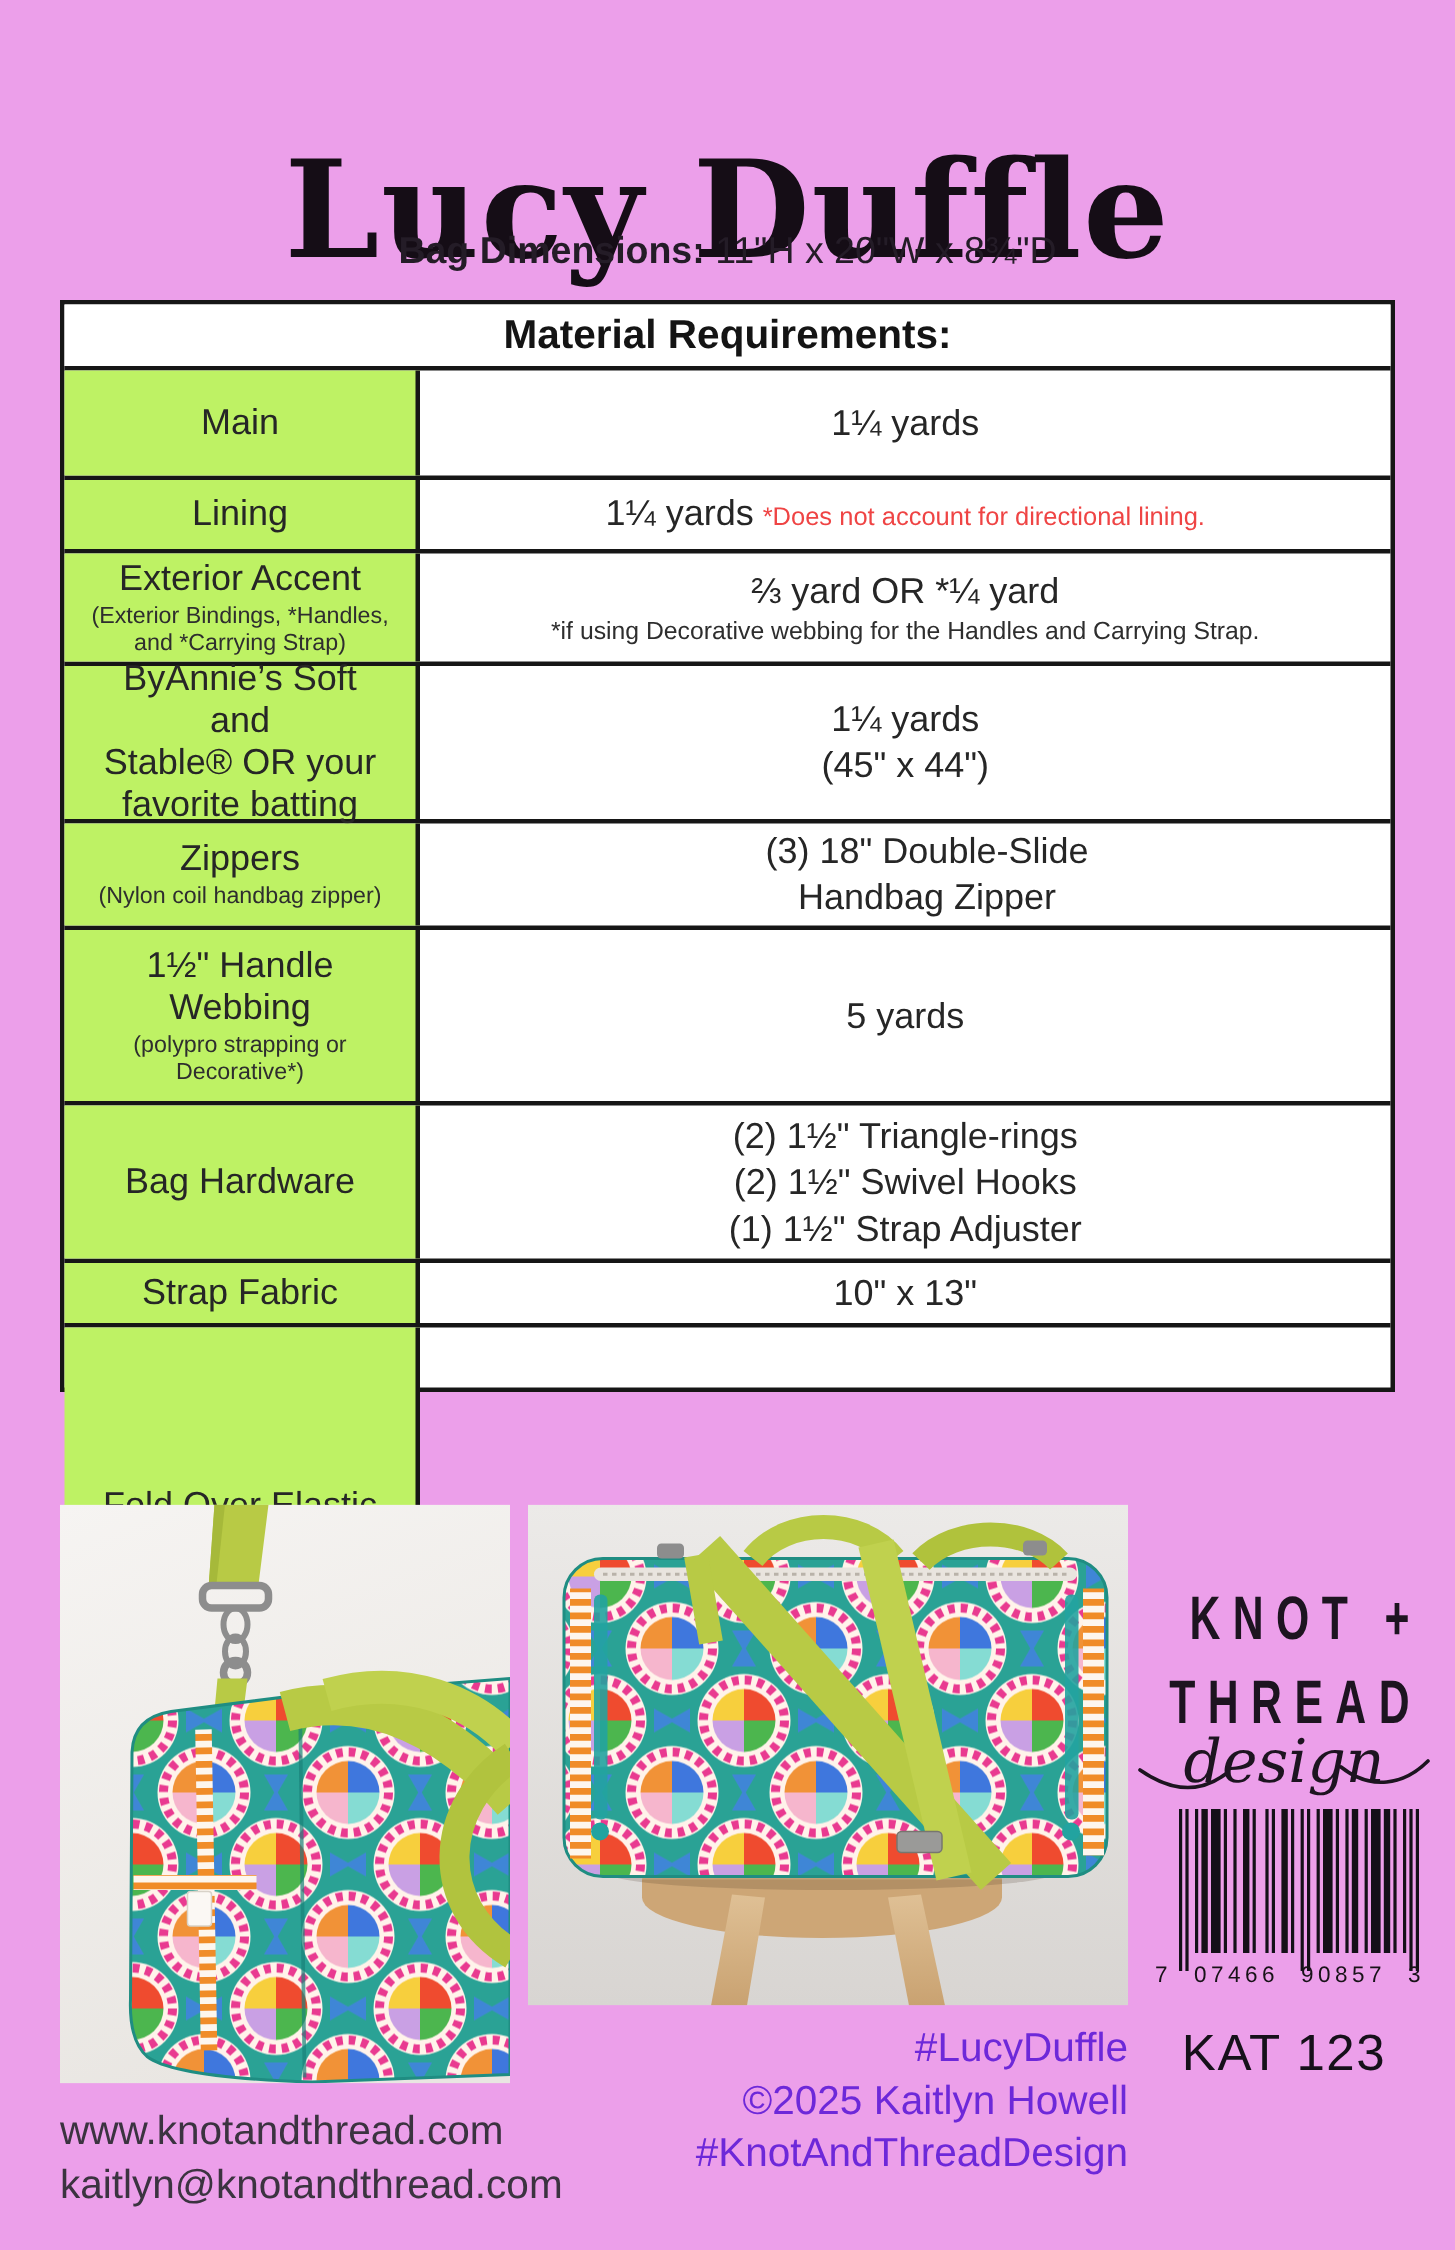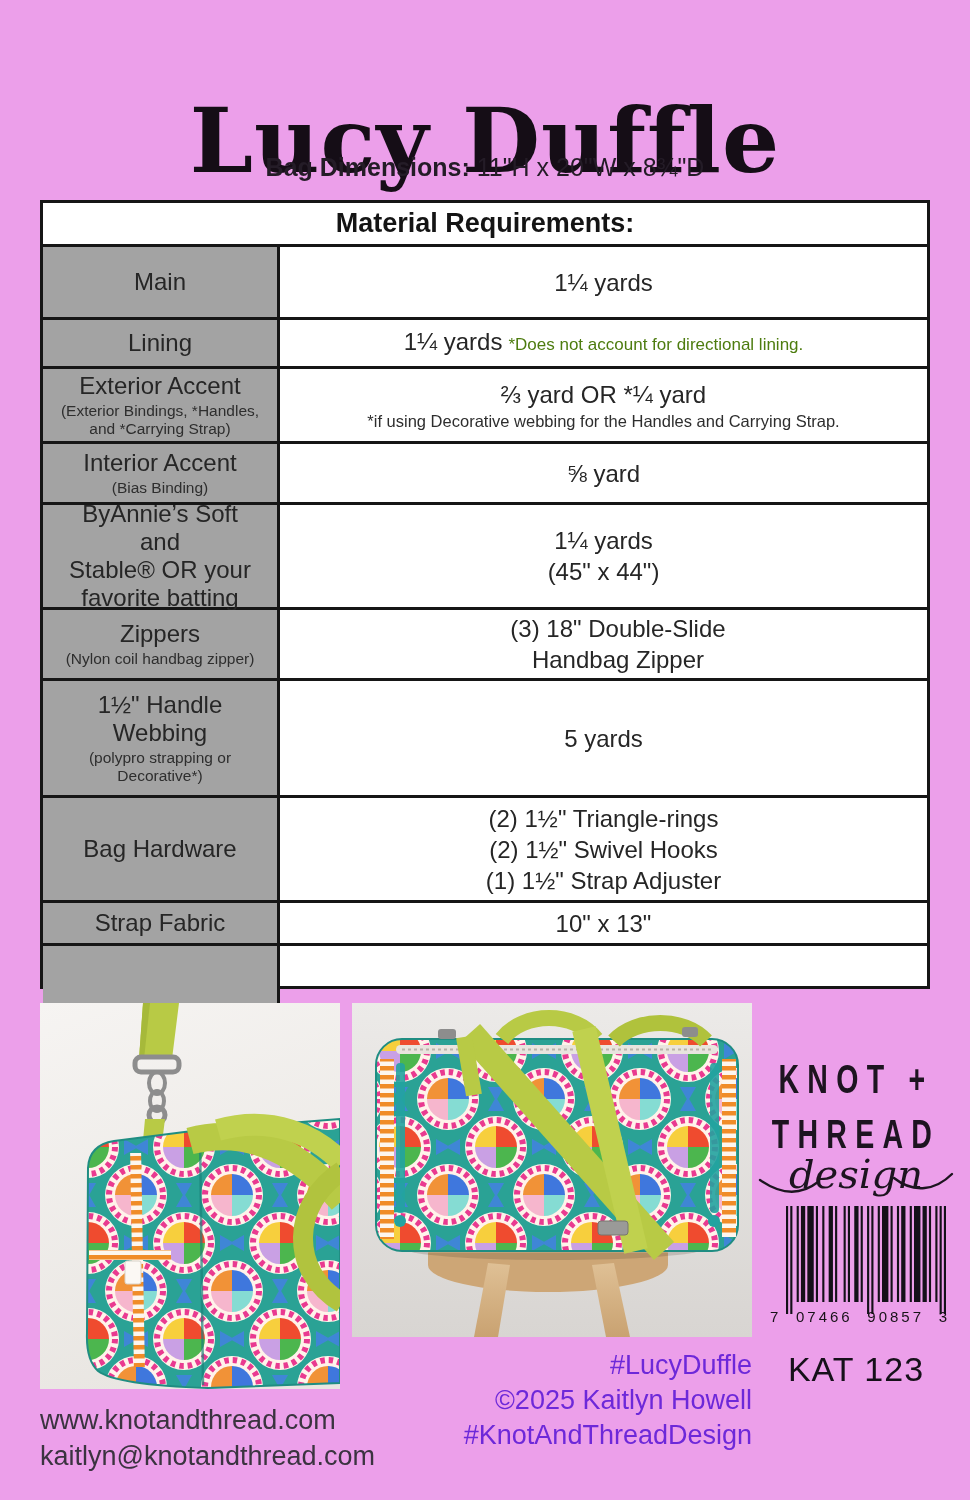--- a/index.html
+++ b/index.html
@@ -11,37 +11,37 @@
          font-size:90px;line-height:112px;color:#150d16;letter-spacing:1px;}
   .dims{position:absolute;top:153px;left:0;width:970px;text-align:center;
         font-size:25px;color:#241c27;}
   .dims .b{font-weight:700;}
   
   .mtable{position:absolute;left:40px;top:200px;width:890px;background:#fff;
           border:3px solid #161616;box-sizing:border-box;}
   .thead{height:41px;display:flex;align-items:center;justify-content:center;
          font-size:27px;font-weight:600;color:#141414;background:#fff;}
   .mrow{display:flex;border-top:3px solid #161616;box-sizing:content-box;}
-  .mlabel{width:237px;flex:0 0 237px;background:#a3a3a3;border-right:3px solid #161616;
+  .mlabel{width:237px;flex:0 0 237px;background:#bef264;border-right:3px solid #161616;
           display:flex;flex-direction:column;justify-content:center;align-items:center;
           text-align:center;padding:2px 16px;box-sizing:border-box;}
   .mlabel .lab{font-size:24px;line-height:28px;color:#262626;white-space:pre-line;}
   .mlabel .sub{font-size:15.5px;line-height:18px;color:#2e2e2e;white-space:pre-line;margin-top:2px;}
   .mvalue{flex:1;display:flex;flex-direction:column;justify-content:center;align-items:center;
           text-align:center;padding:2px 10px;box-sizing:border-box;}
   .vline{font-size:24px;line-height:31px;color:#262626;}
-  .vline .inote{font-size:17px;color:#4d7c0f;margin-left:6px;}
+  .vline .inote{font-size:17px;color:#ef4444;margin-left:6px;}
   .note{font-size:16.5px;line-height:20px;color:#2e2e2e;margin-top:1px;}
   
   .photo{position:absolute;overflow:hidden;}
   .photo svg{display:block;}
   .photo-left{left:40px;top:1003px;width:300px;height:386px;}
   .photo-right{left:352px;top:1003px;width:400px;height:334px;}
   
-  .brand{position:absolute;left:756px;top:1052px;width:200px;text-align:center;color:#1d1420;}
+  .brand{position:absolute;left:756px;top:1052px;width:200px;text-align:right;color:#1d1420;}
   .brand-lines{transform:scale(0.92,1.32);transform-origin:top center;}
   .brand-l{font-size:31px;font-weight:600;letter-spacing:9px;line-height:42px;white-space:nowrap;}
   .brand-script{position:absolute;left:756px;top:1138px;width:200px;height:72px;}
   .barcode{position:absolute;left:786px;top:1206px;width:160px;height:110px;}
   .barcode-digits{position:absolute;left:770px;top:1308px;width:180px;display:flex;
                   justify-content:space-between;font-size:15px;letter-spacing:3px;color:#181218;}
   .sku{position:absolute;left:756px;top:1350px;width:200px;text-align:center;
        font-size:34px;font-weight:400;color:#16101a;letter-spacing:1px;}
   
   .links{position:absolute;left:40px;top:1402px;font-size:27px;line-height:36px;color:#3b3340;}
@@ -133,29 +133,20 @@
         </div>
         <div class="mrow" style="height: 72px;">
           <div class="mlabel">
             <div class="lab">Exterior Accent</div>
             <div class="sub">(Exterior Bindings, *Handles,
 and *Carrying Strap)</div>
           </div>
           <div class="mvalue">
             <div class="vline">⅔ yard OR *¼ yard</div>
             <div class="note">*if using Decorative webbing for the Handles and Carrying Strap.</div>
-          </div>
-        </div>
-        <div class="mrow" style="height: 58px;">
-          <div class="mlabel">
-            <div class="lab">Interior Accent</div>
-            <div class="sub">(Bias Binding)</div>
-          </div>
-          <div class="mvalue">
-            <div class="vline">⅝ yard</div>
           </div>
         </div>
         <div class="mrow" style="height: 102px;">
           <div class="mlabel">
             <div class="lab">ByAnnie’s Soft and
 Stable® OR your
 favorite batting</div>
           </div>
           <div class="mvalue">
             <div class="vline">1¼ yards</div>

